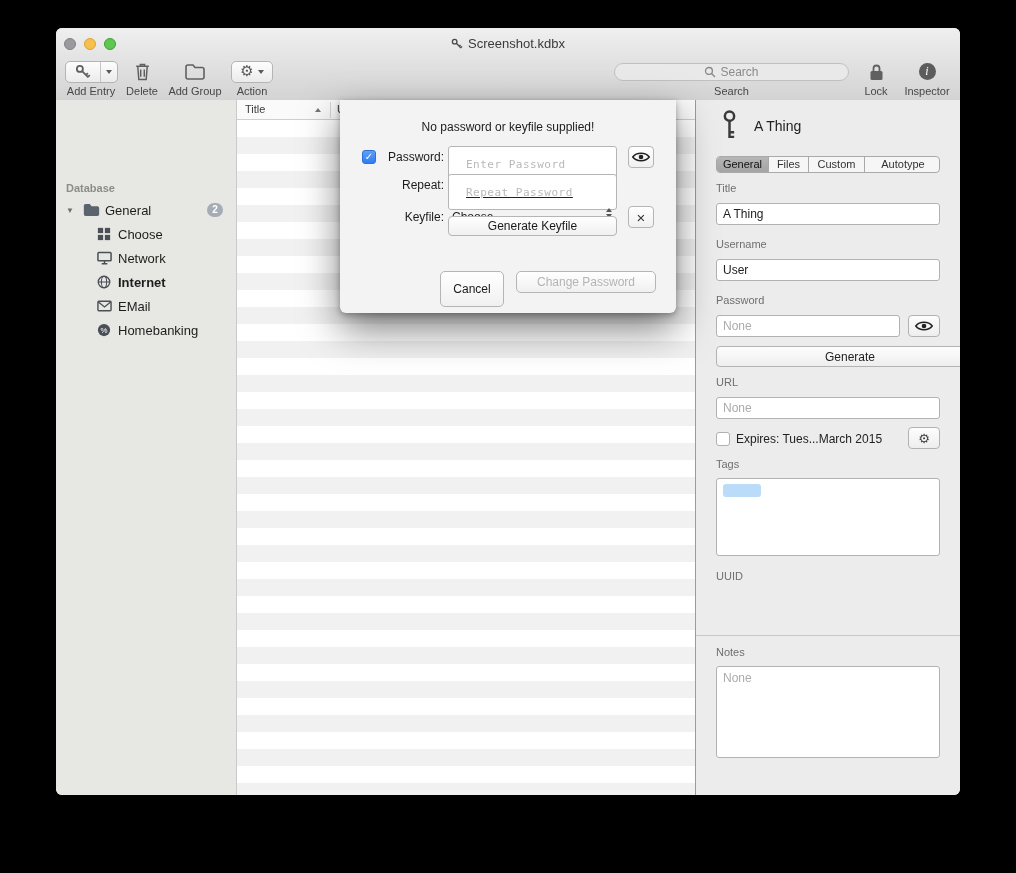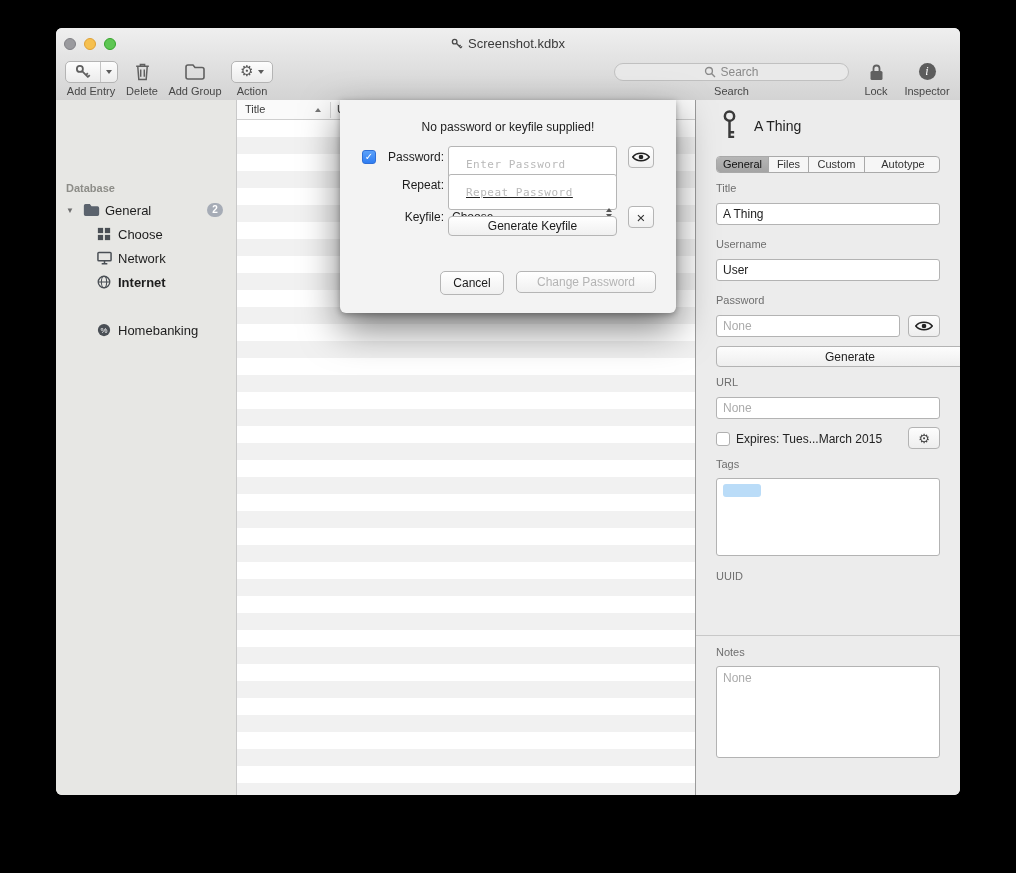--- a/index.html
+++ b/index.html
@@ -253,20 +253,29 @@
         <div class="srow" style="top:170px;font-weight:bold;">
           <span class="cico">
             <svg width="14" height="14" viewBox="0 0 16 16">
                 <circle cx="8" cy="8" r="6.6" fill="none" stroke="currentColor" stroke-width="1.5"></circle>
                 <ellipse cx="8" cy="8" rx="3" ry="6.6" fill="none" stroke="currentColor" stroke-width="1.2"></ellipse>
                 <path d="M1.5 8 h13" stroke="currentColor" stroke-width="1.2"></path>
               </svg>
           </span>
           <span class="clabel">Internet</span>
         </div>
+        <div class="srow" style="top:194px;">
+          <span class="cico">
+            <svg width="15" height="12" viewBox="0 0 16 12">
+                <rect x="1" y="1" width="14" height="10" rx="1" fill="none" stroke="currentColor" stroke-width="1.5"></rect>
+                <path d="M1.5 1.8 L8 7 L14.5 1.8" fill="none" stroke="currentColor" stroke-width="1.5"></path>
+              </svg>
+          </span>
+          <span class="clabel">EMail</span>
+        </div>
         <div class="srow" style="top:218px;">
           <span class="cico">
             <svg width="14" height="14" viewBox="0 0 16 16">
                 <circle cx="8" cy="8" r="7" fill="currentColor"></circle>
                 <text x="8" y="11" text-anchor="middle" font-size="9" fill="#ffffff">%</text>
               </svg>
           </span>
           <span class="clabel">Homebanking</span>
         </div>
       </div>
@@ -365,19 +374,19 @@
         <span class="stepper" style="top:108px;">
           <span class="caret-up" style="border-bottom-color:#555;"></span>
           <span class="caret-down" style="border-top-color:#555;"></span>
         </span>
         <span class="xbtn" style="top:106px;">
           <span>×</span>
         </span>
 
         <span class="dbtn" style="left:108px;top:116px;width:169px;height:20px;border-radius:4px;">Generate Keyfile</span>
 
-        <span class="dbtn" style="left:100px;top:171px;width:64px;height:24px;text-align:center;">Cancel</span>
+        <span class="dbtn" style="left:100px;top:171px;width:64px;height:36px;text-align:center;">Cancel</span>
         <span class="dbtn disabled" style="left:176px;top:171px;width:140px;height:22px;">Change Password</span>
       </div>
 
     </div>
   </div>
 </div>
 
 </body></html>

